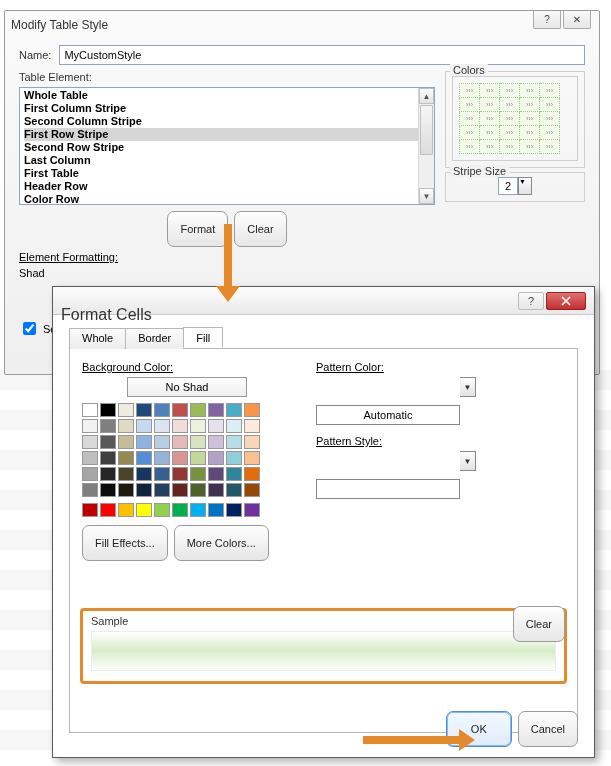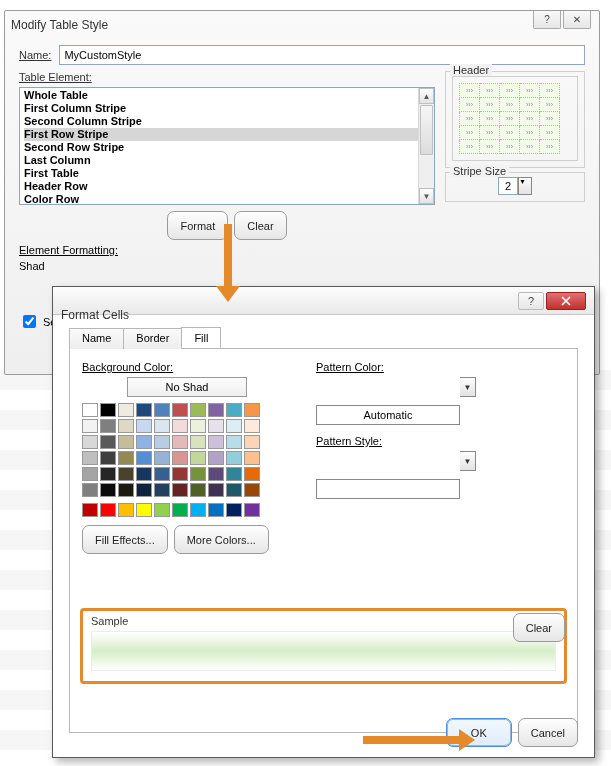--- a/index.html
+++ b/index.html
@@ -30,21 +30,21 @@
   }
   .titlebar .title { flex: 1; font-size: 12px; color: #333; }
   .tb-btns { display: flex; gap: 2px; position: absolute; right: 8px; top: 0; }
   .tb-btn {
     width: 28px; height: 18px; border: 1px solid #aaa; border-top: none;
     background: linear-gradient(#f9f9f9,#e6e6e6); border-radius: 0 0 2px 2px;
     display: flex; align-items: center; justify-content: center; font-size: 10px; color: #444;
   }
   .body { padding: 6px 14px 10px 14px; }
   .row { display: flex; align-items: center; margin-bottom: 6px; }
-  .lbl { text-decoration: underline; color: #333; }
+  .lbl { color: #333; }
   .name-input {
     flex: 1; height: 20px; margin-left: 8px; border: 1px solid #8fa6bf;
     padding: 0 4px; font-size: 11px; background: #fff;
   }
   .two-col { display: flex; gap: 10px; }
   .left-col { flex: 1; }
   .right-col { width: 140px; }
   .fieldset {
     border: 1px solid #cfcfcf; padding: 0 6px 6px 6px; margin-bottom: 4px;
     position: relative;
@@ -58,21 +58,21 @@
     margin-top: 4px; position: relative; overflow: hidden;
   }
   .list-inner { position: absolute; left:0; top:0; right:16px; bottom:0; padding: 1px 0 0 4px;}
   .list-item { font-weight: bold; line-height: 13px; cursor: default; }
   .list-item.sel { background: #d6d6d6; margin-right:0; padding-right:0; display:block; width:calc(100% ); }
   .sb { position:absolute; right:0; top:0; bottom:0; width:16px; background:#efefef; border-left:1px solid #d8d8d8;}
   .sb-btn { height:16px; background:linear-gradient(#fdfdfd,#e3e3e3); border:1px solid #bfbfbf; margin:0; display:flex;align-items:center;justify-content:center;font-size:8px;color:#555;}
   .sb-thumb { position:absolute; left:1px; right:1px; top:17px; height:50px; background:linear-gradient(#f6f6f6,#dcdcdc); border:1px solid #bfbfbf; border-radius:1px;}
   .btns-row { display:flex; gap:6px; justify-content:center; margin-top:6px;}
   .btn {
-    height: 29px; padding: 0 12px; border: 1px solid #9b9b9b; border-radius: 7px;
+    height: 36px; padding: 0 12px; border: 1px solid #9b9b9b; border-radius: 7px;
     background: linear-gradient(#fefefe,#e6e6e6); font-size: 11px; color:#222;
     display:inline-flex; align-items:center; justify-content:center; cursor:default;
   }
   .preview-box { border:1px solid #cfcfcf; padding: 6px; margin-top:4px;}
   .pv-table { border-collapse: collapse; }
   .pv-table td {
     width: 20px; height: 14px; border: 1px dotted #9ccd8c;
     background: #f3fae9; color:#888; font-size:7px; text-align:center; padding:0;
   }
   .stripe-size { display:flex; align-items:center; justify-content:center; gap:6px; margin-top:4px; }
@@ -97,21 +97,21 @@
     position: absolute; left: 52px; top: 286px; width: 543px; height: 472px;
     background: #fff; border: 1px solid #5a5a5a;
     box-shadow: 4px 4px 8px rgba(0,0,0,0.3);
     z-index: 3;
   }
   .df-titlebar {
     height: 28px; background: linear-gradient(#fdfdfd,#e9e9e9);
     border-bottom: 1px solid #c7c7c7; display:flex; align-items:center; padding:0 8px;
     position:relative;
   }
-  .df-titlebar .title { flex:1; font-size:12px; color:#333;margin-top:28px; }
+  .df-titlebar .title { flex:1; font-size:16px; color:#333;margin-top:28px; }
   .df-tb-btn {
     width:26px; height:18px; display:flex; align-items:center; justify-content:center;
     margin-left:2px; border-radius:2px;
   }
   .df-help { border:1px solid #bbb; background:linear-gradient(#fafafa,#e6e6e6); color:#444; font-size:11px;}
   .df-close { background:linear-gradient(#e27070,#c13030); color:#fff; border:1px solid #9a2020; width:40px;}
   .df-body { padding: 12px 16px 10px 16px; }
   .tabs { display:flex; border-bottom:1px solid #b7b7b7; font-size:11px; }
   .tab { padding:3px 12px; border:1px solid #b7b7b7; border-bottom:none; background:linear-gradient(#fafafa,#ededed); margin-right:-1px; position:relative; top:1px; cursor:default;}
   .tab.active { background:#fff; border-bottom:1px solid #fff; top:0px; padding-top:4px; padding-bottom:3px;}
@@ -201,21 +201,21 @@
             <div class="sb-btn" style="position:absolute;bottom:0;left:0;right:0">▼</div>
           </div>
         </div>
         <div class="btns-row">
           <div class="btn">Format</div>
           <div class="btn">Clear</div>
         </div>
       </div>
       <div class="right-col">
         <div class="fieldset">
-          <div class="legend">Header</div>
+          <div class="legend">Colors</div>
           <div class="preview-box">
             <table class="pv-table">
                 <tbody id="pv-body">
                   <tr>
                     <td>›››</td>
                     <td>›››</td>
                     <td>›››</td>
                     <td>›››</td>
                     <td>›››</td>
                   </tr>
@@ -278,21 +278,21 @@
     <div class="title">Format Cells</div>
     <div class="df-tb-btn df-help">?</div>
     <div class="df-tb-btn df-close">
       <svg width="10" height="10" viewBox="0 0 10 10">
           <path d="M1 1 L9 9 M9 1 L1 9" stroke="#fff" stroke-width="1.6"></path>
         </svg>
     </div>
   </div>
   <div class="df-body">
     <div class="tabs">
-      <div class="tab">Name</div>
+      <div class="tab">Whole</div>
       <div class="tab">Border</div>
       <div class="tab active">Fill</div>
     </div>
     <div class="tab-panel">
       <div class="panel-row">
         <div class="p-left">
           <div class="sub-lbl">Background Color:</div>
           <div class="nocolor-btn">No Shad</div>
           <div class="palette" id="theme-pal">
               <div class="sw" style="background: rgb(255, 255, 255);"></div>

